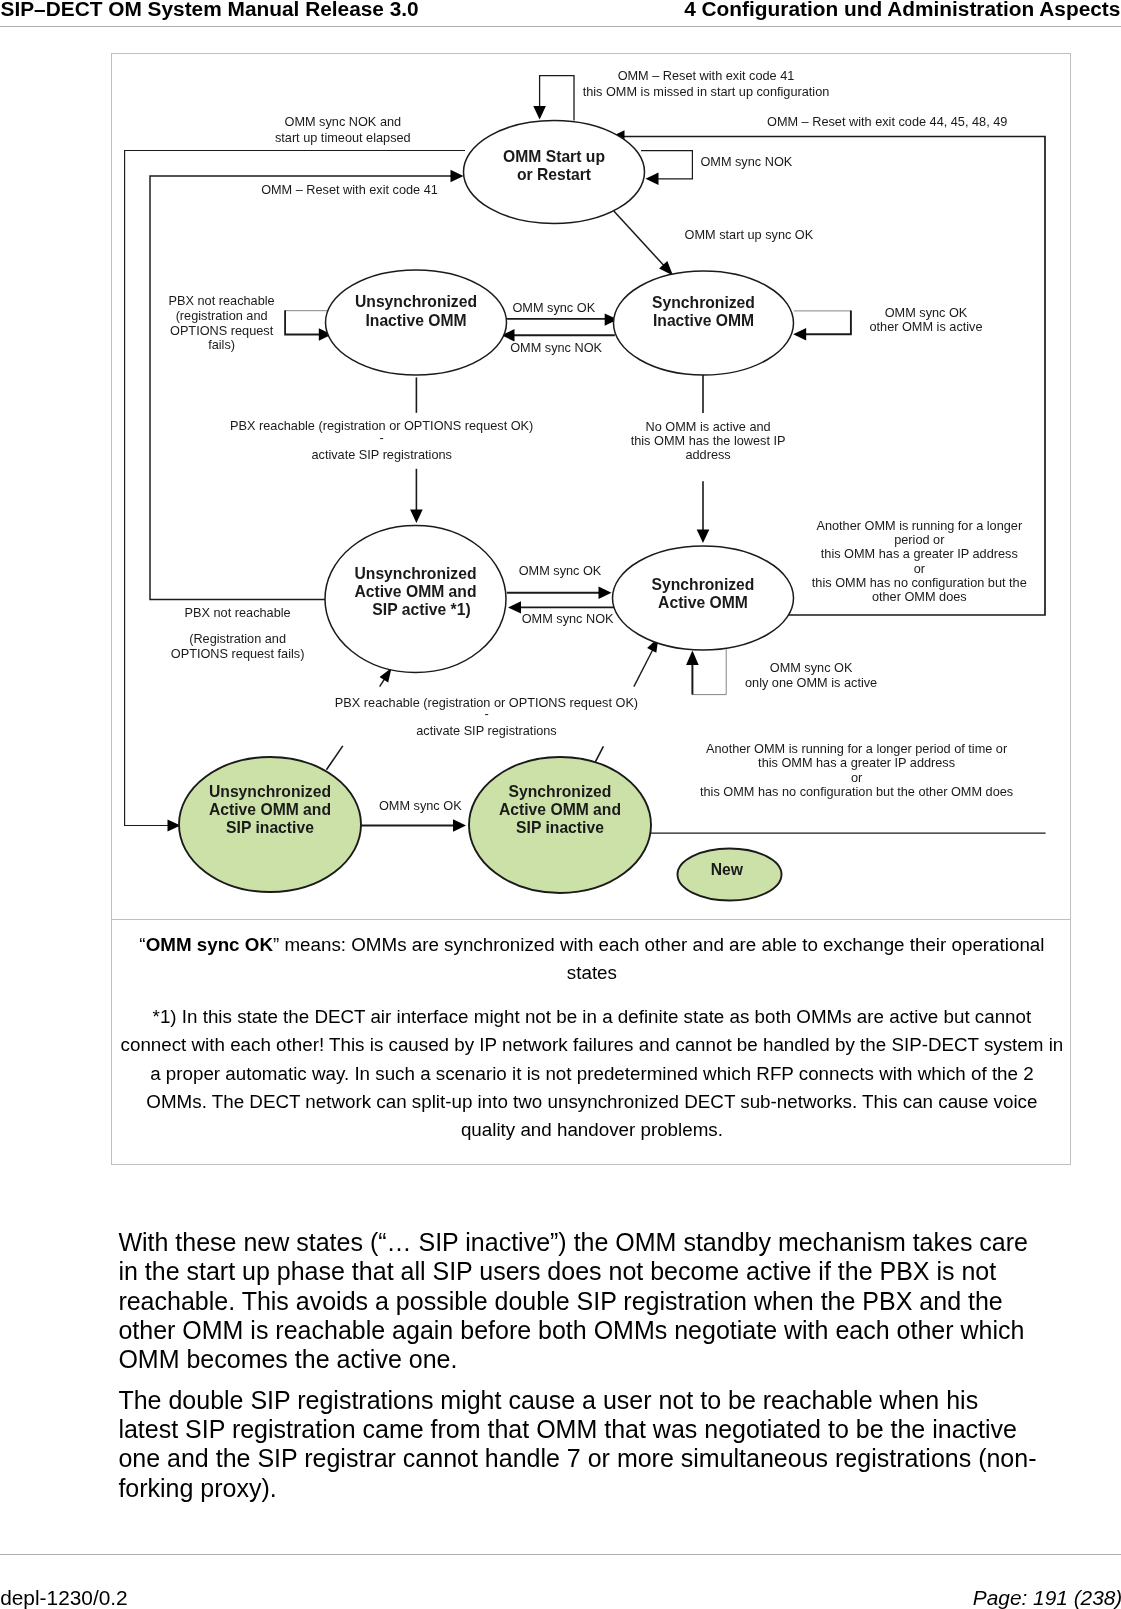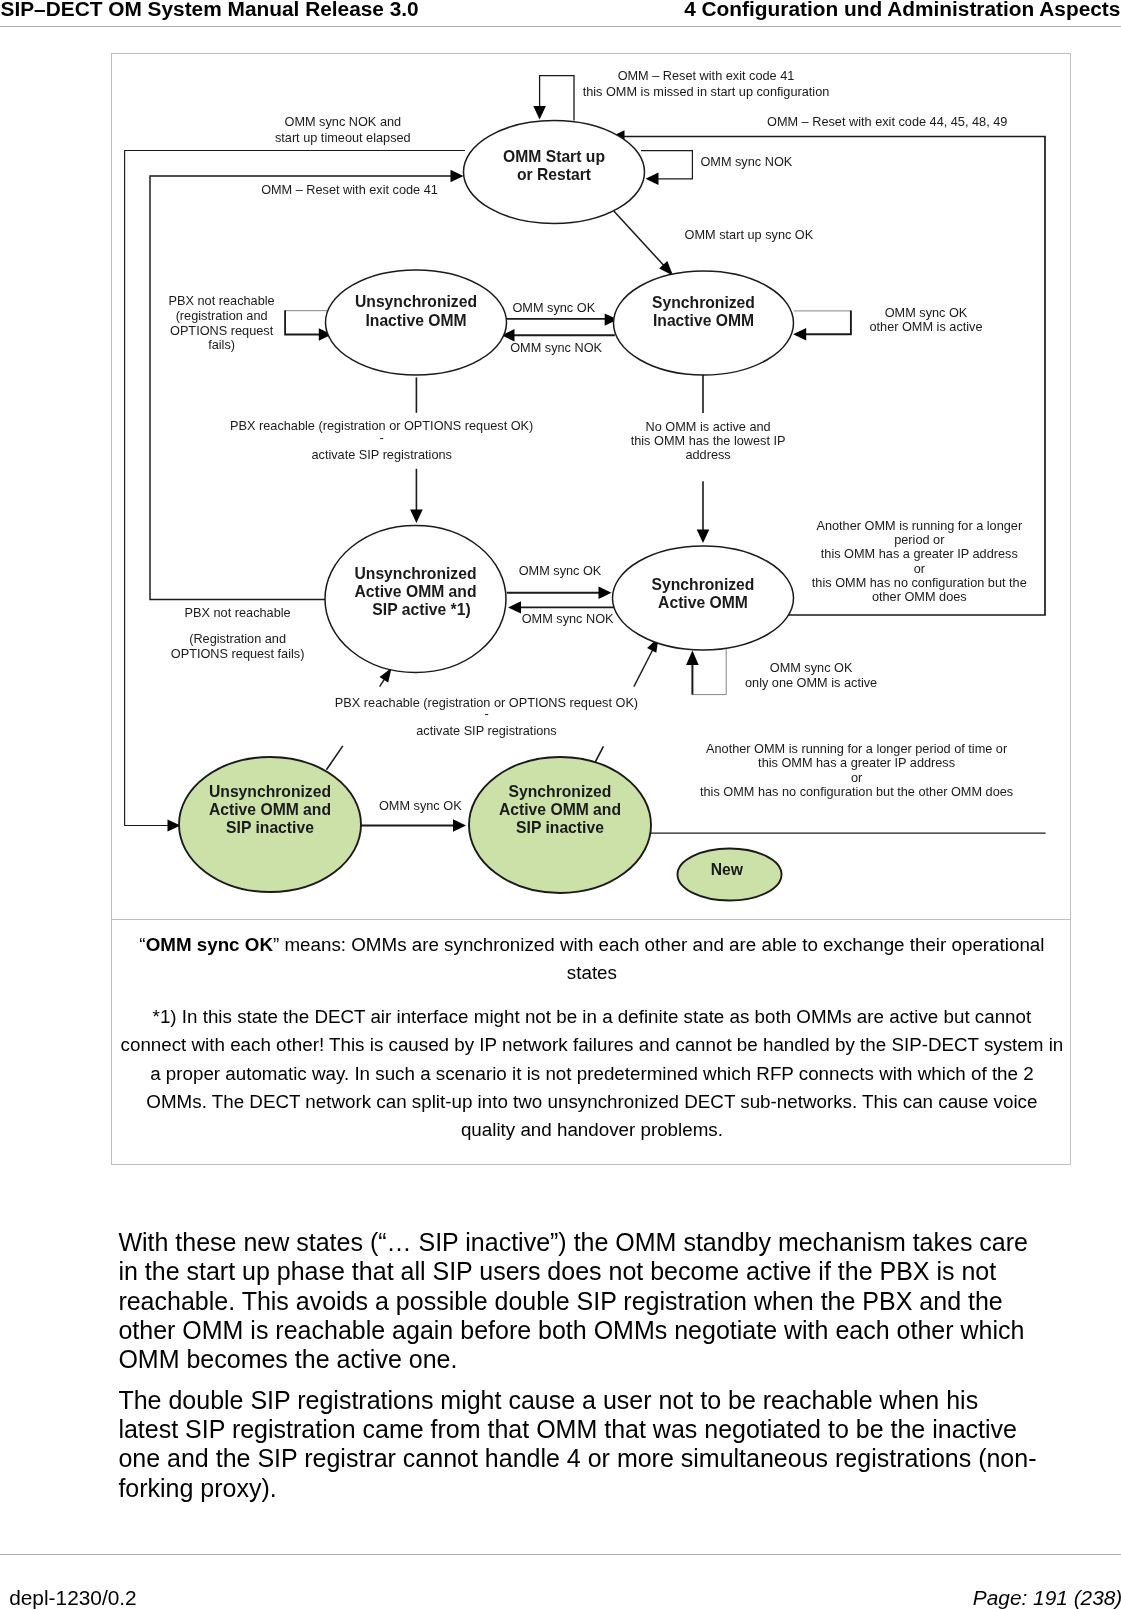--- a/index.html
+++ b/index.html
@@ -4,21 +4,21 @@
 <style>
   html,body{margin:0;padding:0;}
   body{width:1121px;height:1609px;background:#fff;
        font-family:"Liberation Sans",sans-serif;color:#000;overflow:hidden;
        -webkit-font-smoothing:antialiased;}
   .page{position:relative;width:1038px;height:1609px;}
   .hdr-left{position:absolute;left:0.5px;top:-1px;font-size:20.85px;font-weight:bold;white-space:nowrap;line-height:19.4px;}
   .hdr-right{position:absolute;left:684.2px;top:-1px;font-size:20.85px;font-weight:bold;white-space:nowrap;line-height:19.4px;}
   .hdr-rule{position:absolute;left:0;top:25.8px;width:1121px;height:1.4px;background:#aeaeae;}
   .ftr-rule{position:absolute;left:0;top:1553.6px;width:1121px;height:1.4px;background:#aeaeae;}
-  .ftr-left{position:absolute;left:0.2px;top:1587.6px;font-size:20.85px;line-height:19.2px;white-space:nowrap;padding-left:9px;}
+  .ftr-left{position:absolute;left:0.2px;top:1587.6px;font-size:20.85px;line-height:19.2px;white-space:nowrap;}
   .ftr-right{position:absolute;left:972.8px;top:1587.6px;font-size:20.85px;line-height:19.2px;white-space:nowrap;font-style:italic;}
 
   .tbl{position:absolute;left:111px;top:53px;width:959.5px;
        border:1px solid #bfbfbf;box-sizing:border-box;background:#fff;}
   .cell-diagram{position:relative;height:865px;border-bottom:1px solid #bfbfbf;overflow:hidden;}
   .cell-diagram svg{position:absolute;left:0;top:0;}
   .cell-notes{padding:11px 3.7px 3px 6px;}
   .note{margin:0 0 14.9px 0;font-size:18.8px;line-height:28.4px;text-align:center;}
   .note:last-child{margin-bottom:16px;}
   .note b{font-weight:bold;}
@@ -213,19 +213,19 @@
     </div>
 
     <div class="cell-notes">
       <p class="note"><span>“</span><b>OMM sync OK</b><span>” means: OMMs are synchronized with each other and are able to exchange their operational states</span></p>
       <p class="note">*1) In this state the DECT air interface might not be in a definite state as both OMMs are active but cannot connect with each other! This is caused by IP network failures and cannot be handled by the SIP-DECT system in a proper automatic way. In such a scenario it is not predetermined which RFP connects with which of the 2 OMMs. The DECT network can split-up into two unsynchronized DECT sub-networks. This can cause voice quality and handover problems.</p>
     </div>
   </div>
 
   <div class="body-text">
     <p>With these new states (“… SIP inactive”) the OMM standby mechanism takes care in the start up phase that all SIP users does not become active if the PBX is not reachable. This avoids a possible double SIP registration when the PBX and the other OMM is reachable again before both OMMs negotiate with each other which OMM becomes the active one.</p>
-    <p>The double SIP registrations might cause a user not to be reachable when his latest SIP registration came from that OMM that was negotiated to be the inactive one and the SIP registrar cannot handle 4 or more simultaneous registrations (non-forking proxy).</p>
+    <p>The double SIP registrations might cause a user not to be reachable when his latest SIP registration came from that OMM that was negotiated to be the inactive one and the SIP registrar cannot handle 7 or more simultaneous registrations (non-forking proxy).</p>
   </div>
 
   <div class="ftr-rule"></div>
   <div class="ftr-left">depl-1230/0.2</div>
   <div class="ftr-right">Page: 191 (238)</div>
 </div>
 
 </body></html>

